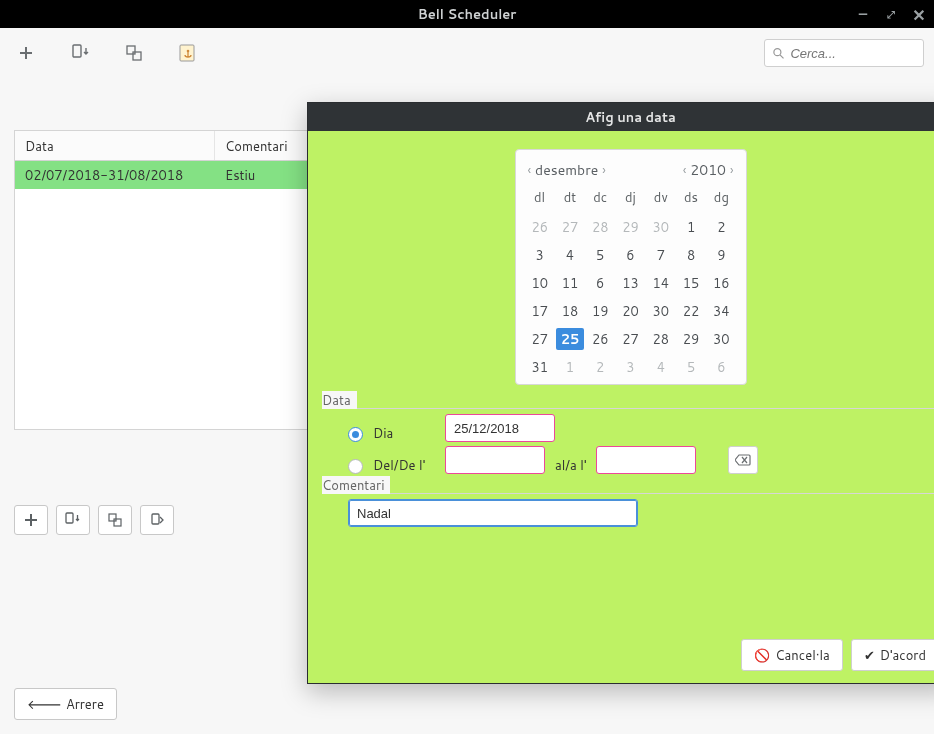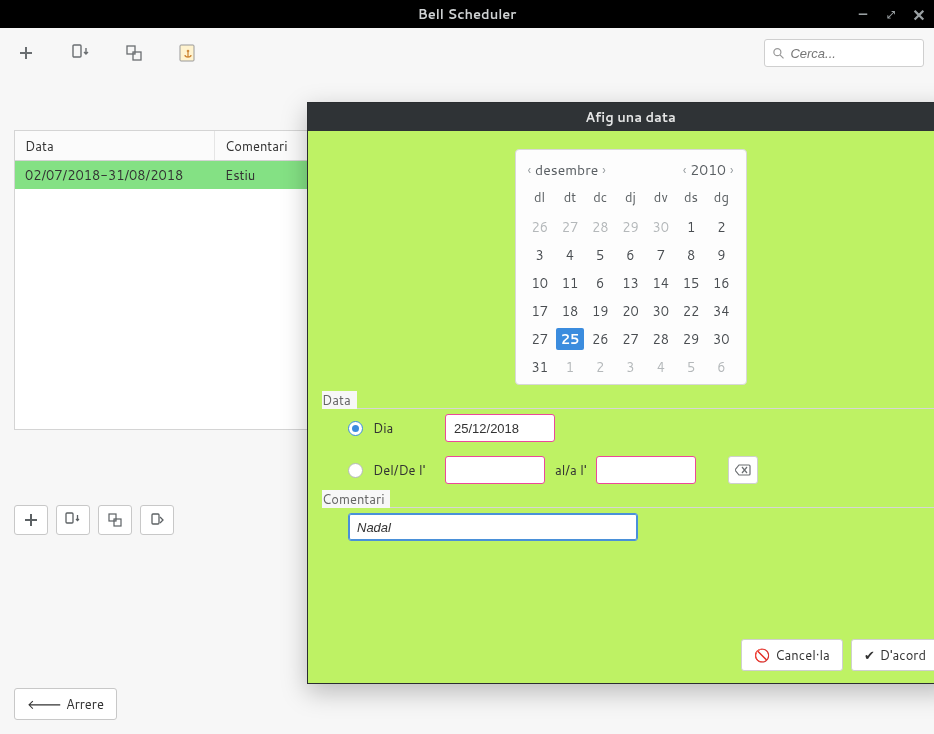--- a/index.html
+++ b/index.html
@@ -229,23 +229,23 @@
   .fs-label {
     background: #f7f7f7;
     padding: 0 6px 0 0;
     color: #666;
     position: relative;
     z-index: 1;
     font-size: 13px;
   }
   .form-row {
     display: flex;
-    align-items: center;
+    align-items: flex-end;
     gap: 10px;
-    margin: 14px 26px;
+    margin: 4px 26px;
     color: #333;
   }
   .radio {
     width: 15px; height: 15px; border-radius: 50%;
     border: 1.5px solid #3b8cde; display:inline-flex;
     align-items:center; justify-content:center;
     background:#fff;
   }
   .radio.off { border-color: #b5b9bc; }
   .radio .dot { width:7px; height:7px; background:#3b8cde; border-radius:50%; }
@@ -479,21 +479,21 @@
           </svg>
       </div>
     </div>
   </div>
 
   <div class="fieldset">
     <div class="fs-line">
         <span class="fs-label">Comentari</span>
       </div>
     <div class="form-row">
-      <input class="text-input focused" style="width: 290px; font-style: italic;" value="Nadal">
+      <input class="text-input focused" style="width: 290px;" value="Nadal">
     </div>
   </div>
 
   <div class="modal-footer">
     <div class="btn">
       <span class="icon-cancel">🚫</span>
       <span>Cancel·la</span>
     </div>
     <div class="btn">
       <span class="icon-ok">✔</span>

